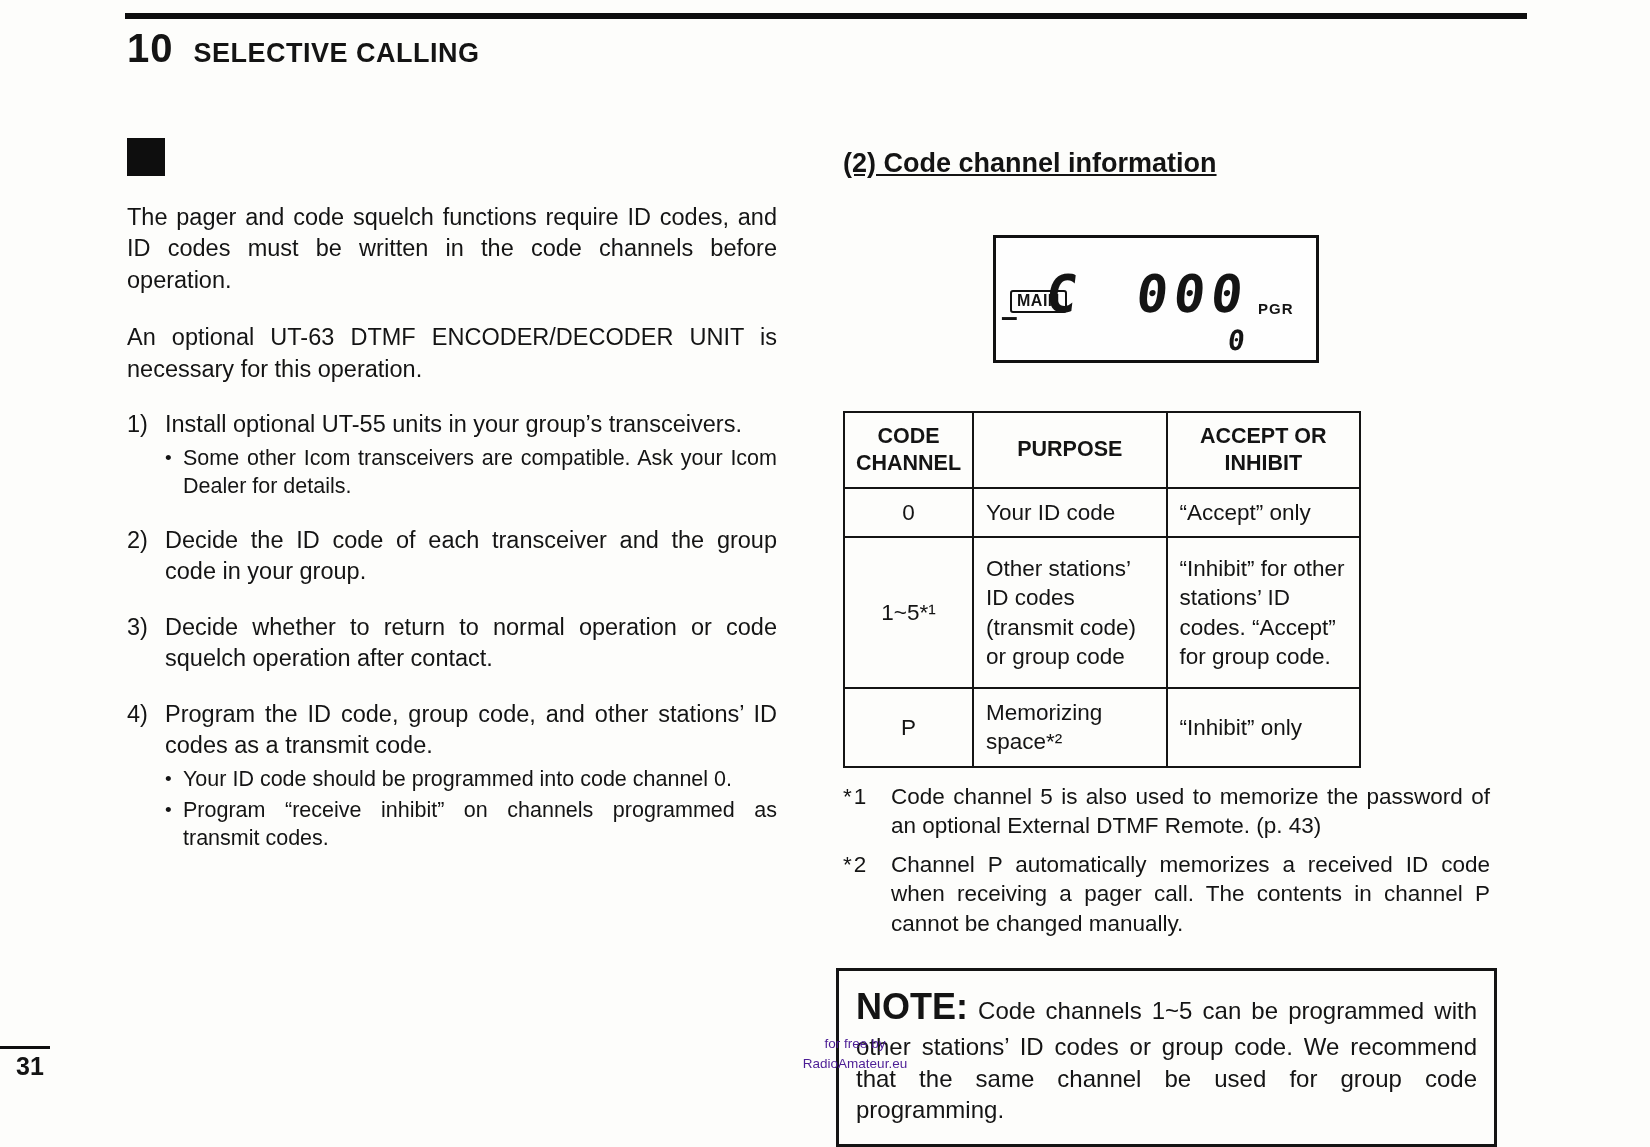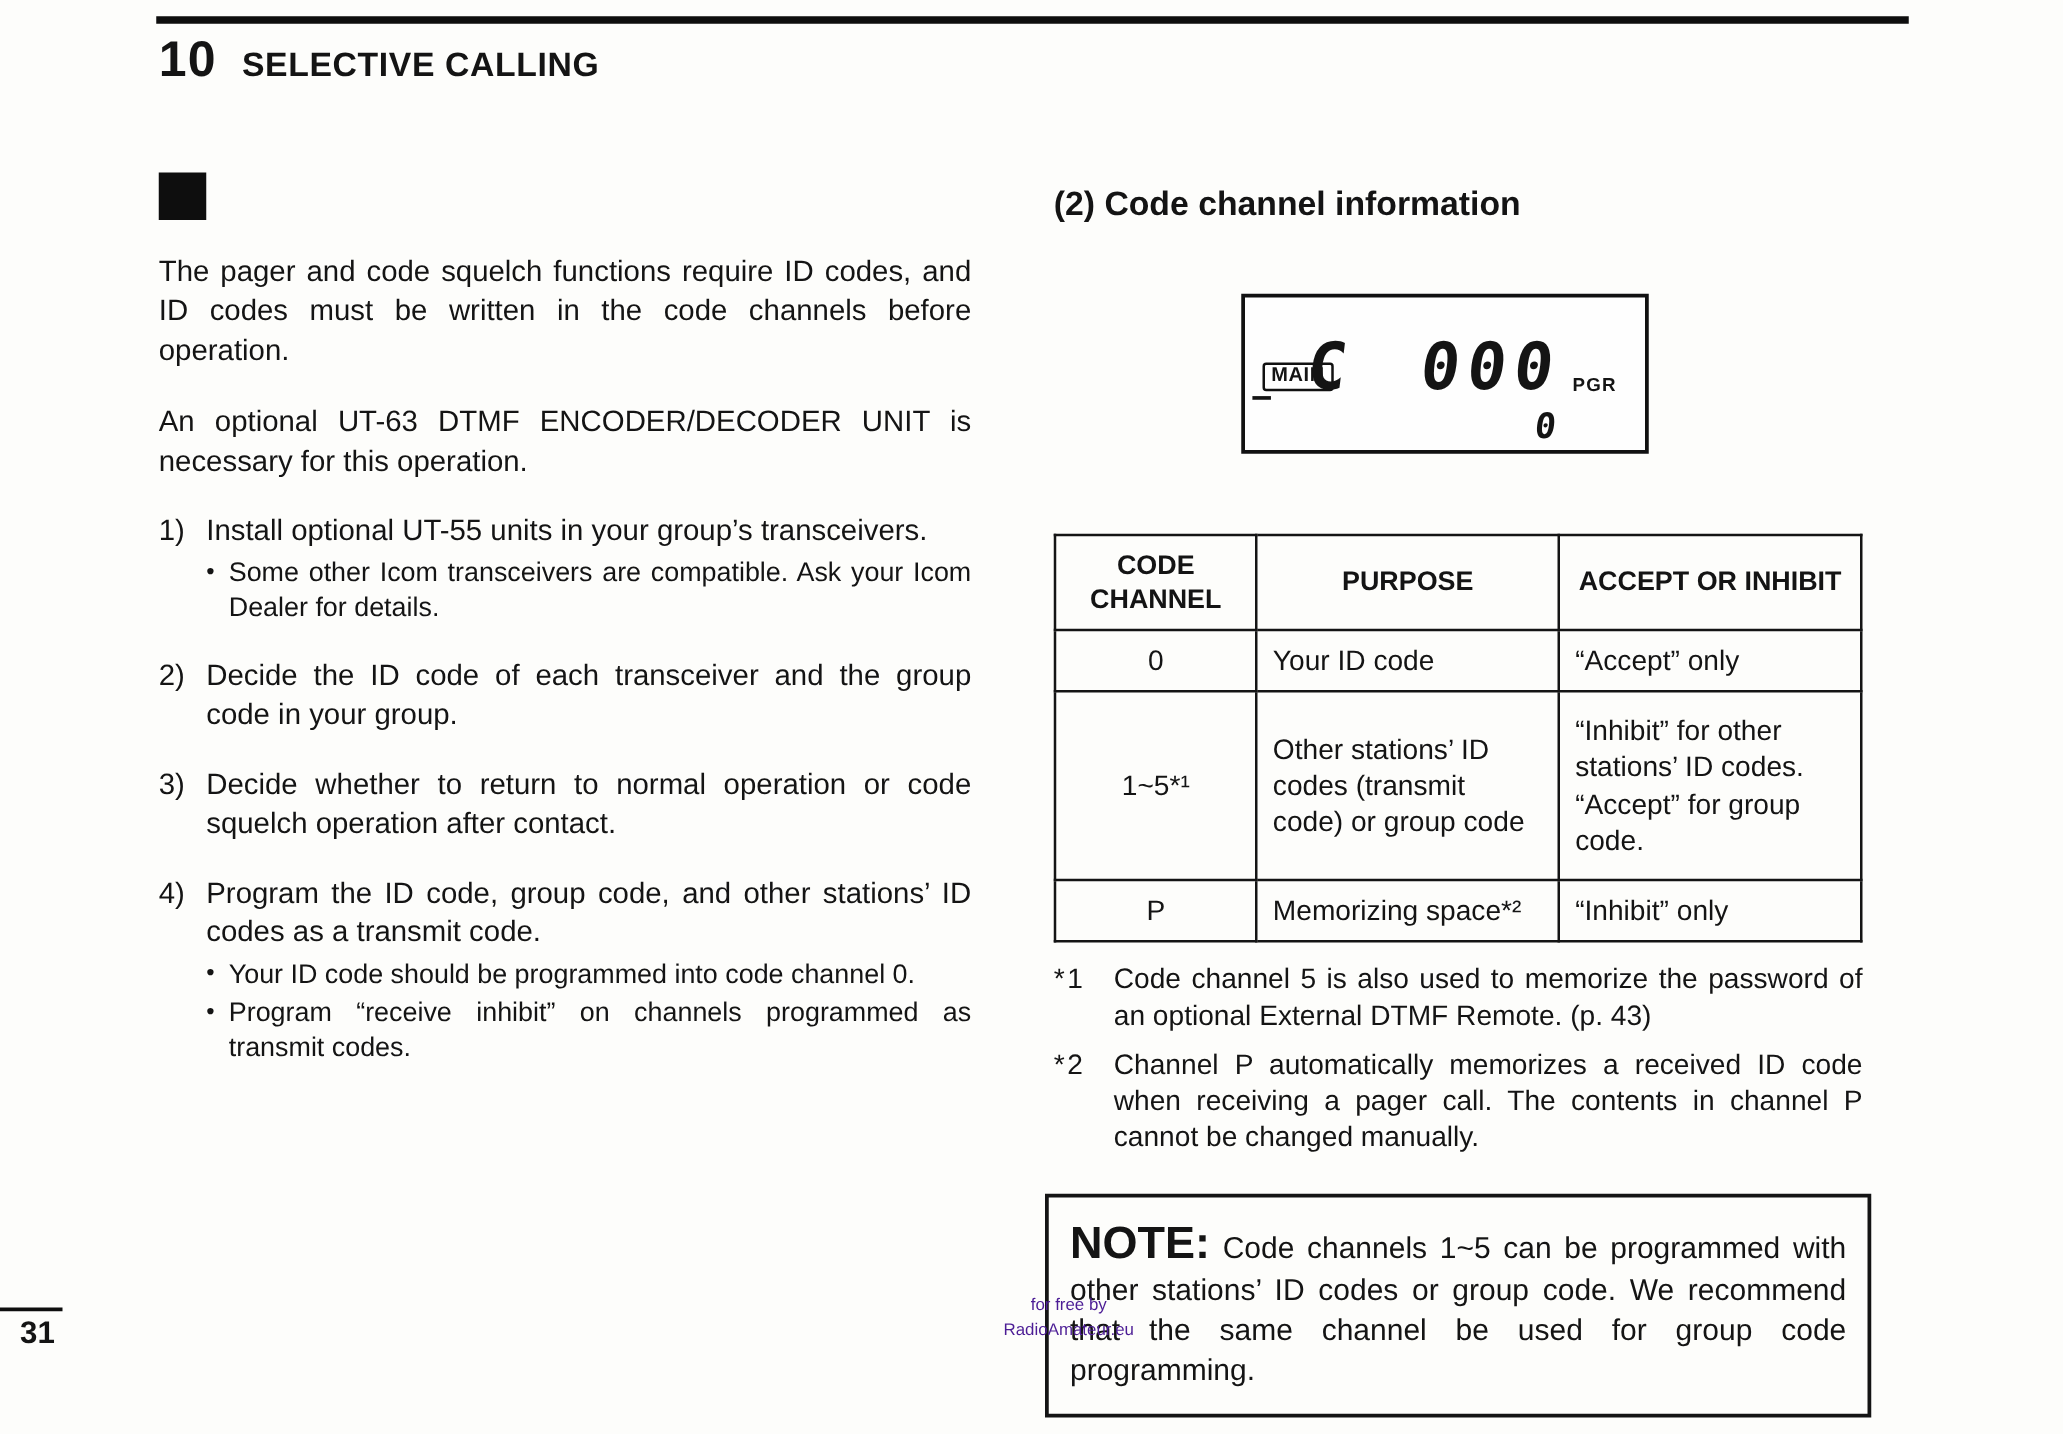--- a/index.html
+++ b/index.html
@@ -31,30 +31,30 @@
   .step-num { flex: 0 0 38px; }
   .step-body { flex: 1; }
   .step-text { text-align: justify; }
   .bullets { margin-top: 4px; }
   .bullet { display: flex; font-size: 21.5px; line-height: 1.3; margin-top: 3px; }
   .bullet-dot { flex: 0 0 18px; font-size: 19px; padding-top: 1px; }
   .bullet-text { flex: 1; text-align: justify; }
 
   
   .right-col { position: absolute; left: 843px; top: 148px; width: 647px; }
-  .right-title { font-size: 27px; font-weight: bold; }
+  .right-title { font-size: 27px; font-weight: bold; text-decoration: underline; }
 
   .lcd { position: relative; margin: 56px 0 0 150px; width: 326px; height: 128px; border: 3px solid #111; background: #fefefe; }
   .lcd-main-badge { position: absolute; left: 14px; top: 12px; border: 2px solid #111; border-radius: 3px; padding: 0 5px 1px; font-size: 16px; font-weight: bold; letter-spacing: 0.5px; margin-top: 40px; }
   .lcd-digits { position: absolute; left: 50px; top: 26px; font-family: "DejaVu Sans Mono", monospace; font-size: 52px; font-weight: bold; transform: skewX(-7deg); letter-spacing: 6px; word-spacing: 16px; }
   .lcd-pgr { position: absolute; left: 262px; top: 62px; font-size: 15px; font-weight: bold; letter-spacing: 1px; }
   .lcd-sub { position: absolute; left: 232px; top: 86px; font-family: "DejaVu Sans Mono", monospace; font-size: 28px; font-weight: bold; transform: skewX(-7deg); }
   .lcd-dash { position: absolute; left: 5px; top: 62px; font-size: 30px; font-weight: bold; }
 
-  table.code-table { margin-top: 64px; width: 647px; border-collapse: collapse; }
+  table.code-table { margin-top: 48px; width: 518px; border-collapse: collapse; }
   .code-table th, .code-table td { border: 2.5px solid #141414; }
   .code-table th { font-size: 21.5px; font-weight: bold; text-align: center; padding: 10px 4px; line-height: 1.25; }
   .code-table td { font-size: 22.5px; padding: 9px 12px; line-height: 1.3; }
   .col-channel { width: 25%; }
   .col-purpose { width: 37.5%; }
   .col-accept  { width: 37.5%; }
   td.cell-channel { text-align: center; }
   td.cell-purpose, td.cell-accept { text-align: left; }
   .row-tall td { padding-top: 16px; padding-bottom: 16px; }
 

